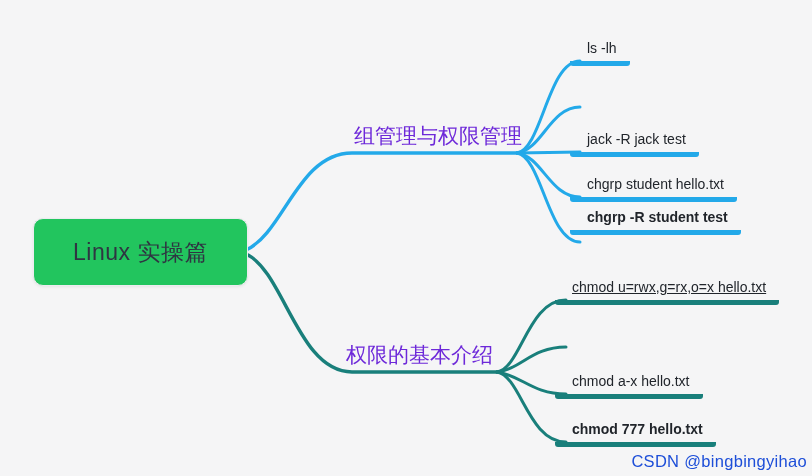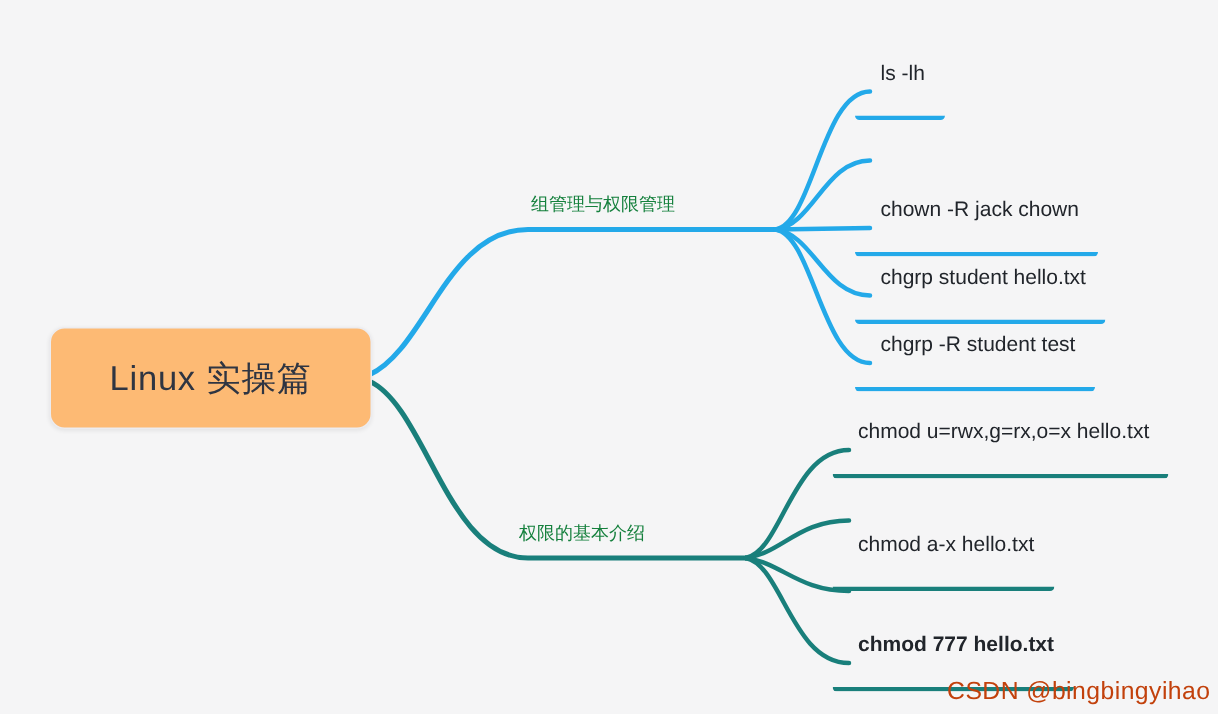--- a/index.html
+++ b/index.html
@@ -6,42 +6,42 @@
   body{font-family:"Liberation Sans","DejaVu Sans",sans-serif;}
   .canvas{
     position:relative;
     width:812px;height:476px;
     background:#f5f5f6;
     overflow:hidden;
   }
   .connectors{position:absolute;left:0;top:0;width:812px;height:476px;}
   .root-node{
     position:absolute;left:33px;top:218px;width:213px;height:66px;
-    background:#fdba74;border:1px solid #ececf0;border-radius:10px;
+    background:#22c55e;border:1px solid #ececf0;border-radius:10px;
     box-shadow:0 1px 3px rgba(0,0,0,.07);
     display:flex;align-items:center;justify-content:center;
     font-size:23px;color:#2f3542;letter-spacing:.5px;
   }
   .branch-label{
-    position:absolute;font-size:12px;line-height:18px;
-    color:#15803d;white-space:nowrap;
+    position:absolute;font-size:21px;line-height:18px;
+    color:#6d28d9;white-space:nowrap;
   }
   .branch-label.b0{left:354px;top:127px;}
   .branch-label.b1{left:346px;top:346px;}
   .leaf{
     position:absolute;font-size:14px;line-height:18px;
-    padding:0 13px 20px 17px;border-bottom:3px solid #be185d;
+    padding:0 13px 4px 17px;border-bottom:5px solid #be185d;
     border-radius:0 0 3px 3px;color:#21252b;white-space:nowrap;
   }
   .leaf.g0{left:570px;}
   .leaf.g1{left:555px;}
   .leaf.l0-0{top:39px;}  .leaf.l0-1{top:85px;}  .leaf.l0-2{top:130px;}
-  .leaf.l0-3{top:175px;} .leaf.l0-4{top:220px;}
+  .leaf.l0-3{top:175px;} .leaf.l0-4{top:208px;font-weight:bold;}
   .leaf.l1-0{top:278px;} .leaf.l1-1{top:325px;}
-  .leaf.l1-2{top:353px;} .leaf.l1-3{top:420px;font-weight:bold;}
+  .leaf.l1-2{top:372px;} .leaf.l1-3{top:420px;font-weight:bold;}
   .watermark{
     position:absolute;right:5px;bottom:5px;
     font-size:16.5px;color:#a5a5a5;letter-spacing:.3px;
   }
 </style>
 </head>
 <body>
 
 <div class="canvas">
 
@@ -61,23 +61,23 @@
     <path d="M497,372 C521,375 532,394 566,394" stroke-width="3" stroke="#197f7b"></path>
     <path d="M497,372 C521,376 528,442 566,442" stroke-width="3" stroke="#197f7b"></path>
   </svg>
 
   <div class="root-node">Linux 实操篇</div>
 
   <div class="branch-label b0">组管理与权限管理</div>
   <div class="branch-label b1">权限的基本介绍</div>
 
   <div class="leaf g0 l0-0" style="border-bottom-color: rgb(35, 169, 233);">ls -lh</div>
-  <div class="leaf g0 l0-2" style="border-bottom-color: rgb(35, 169, 233);">chown -R jack chown</div>
+  <div class="leaf g0 l0-2" style="border-bottom-color: rgb(35, 169, 233);">jack -R jack test</div>
   <div class="leaf g0 l0-3" style="border-bottom-color: rgb(35, 169, 233);">chgrp student hello.txt</div>
   <div class="leaf g0 l0-4" style="border-bottom-color: rgb(35, 169, 233);">chgrp -R student test</div>
 
-  <div class="leaf g1 l1-0" style="border-bottom-color: rgb(25, 127, 123);">chmod u=rwx,g=rx,o=x hello.txt</div>
+  <div class="leaf g1 l1-0" style="border-bottom-color: rgb(25, 127, 123); text-decoration: underline;">chmod u=rwx,g=rx,o=x hello.txt</div>
   <div class="leaf g1 l1-2" style="border-bottom-color: rgb(25, 127, 123);">chmod a-x hello.txt</div>
   <div class="leaf g1 l1-3" style="border-bottom-color: rgb(25, 127, 123);">chmod 777 hello.txt</div>
 
-  <div class="watermark" style="color: #c2410c;">CSDN @bingbingyihao</div>
+  <div class="watermark" style="color: #1d4ed8;">CSDN @bingbingyihao</div>
 
 </div>
 
 </body></html>

